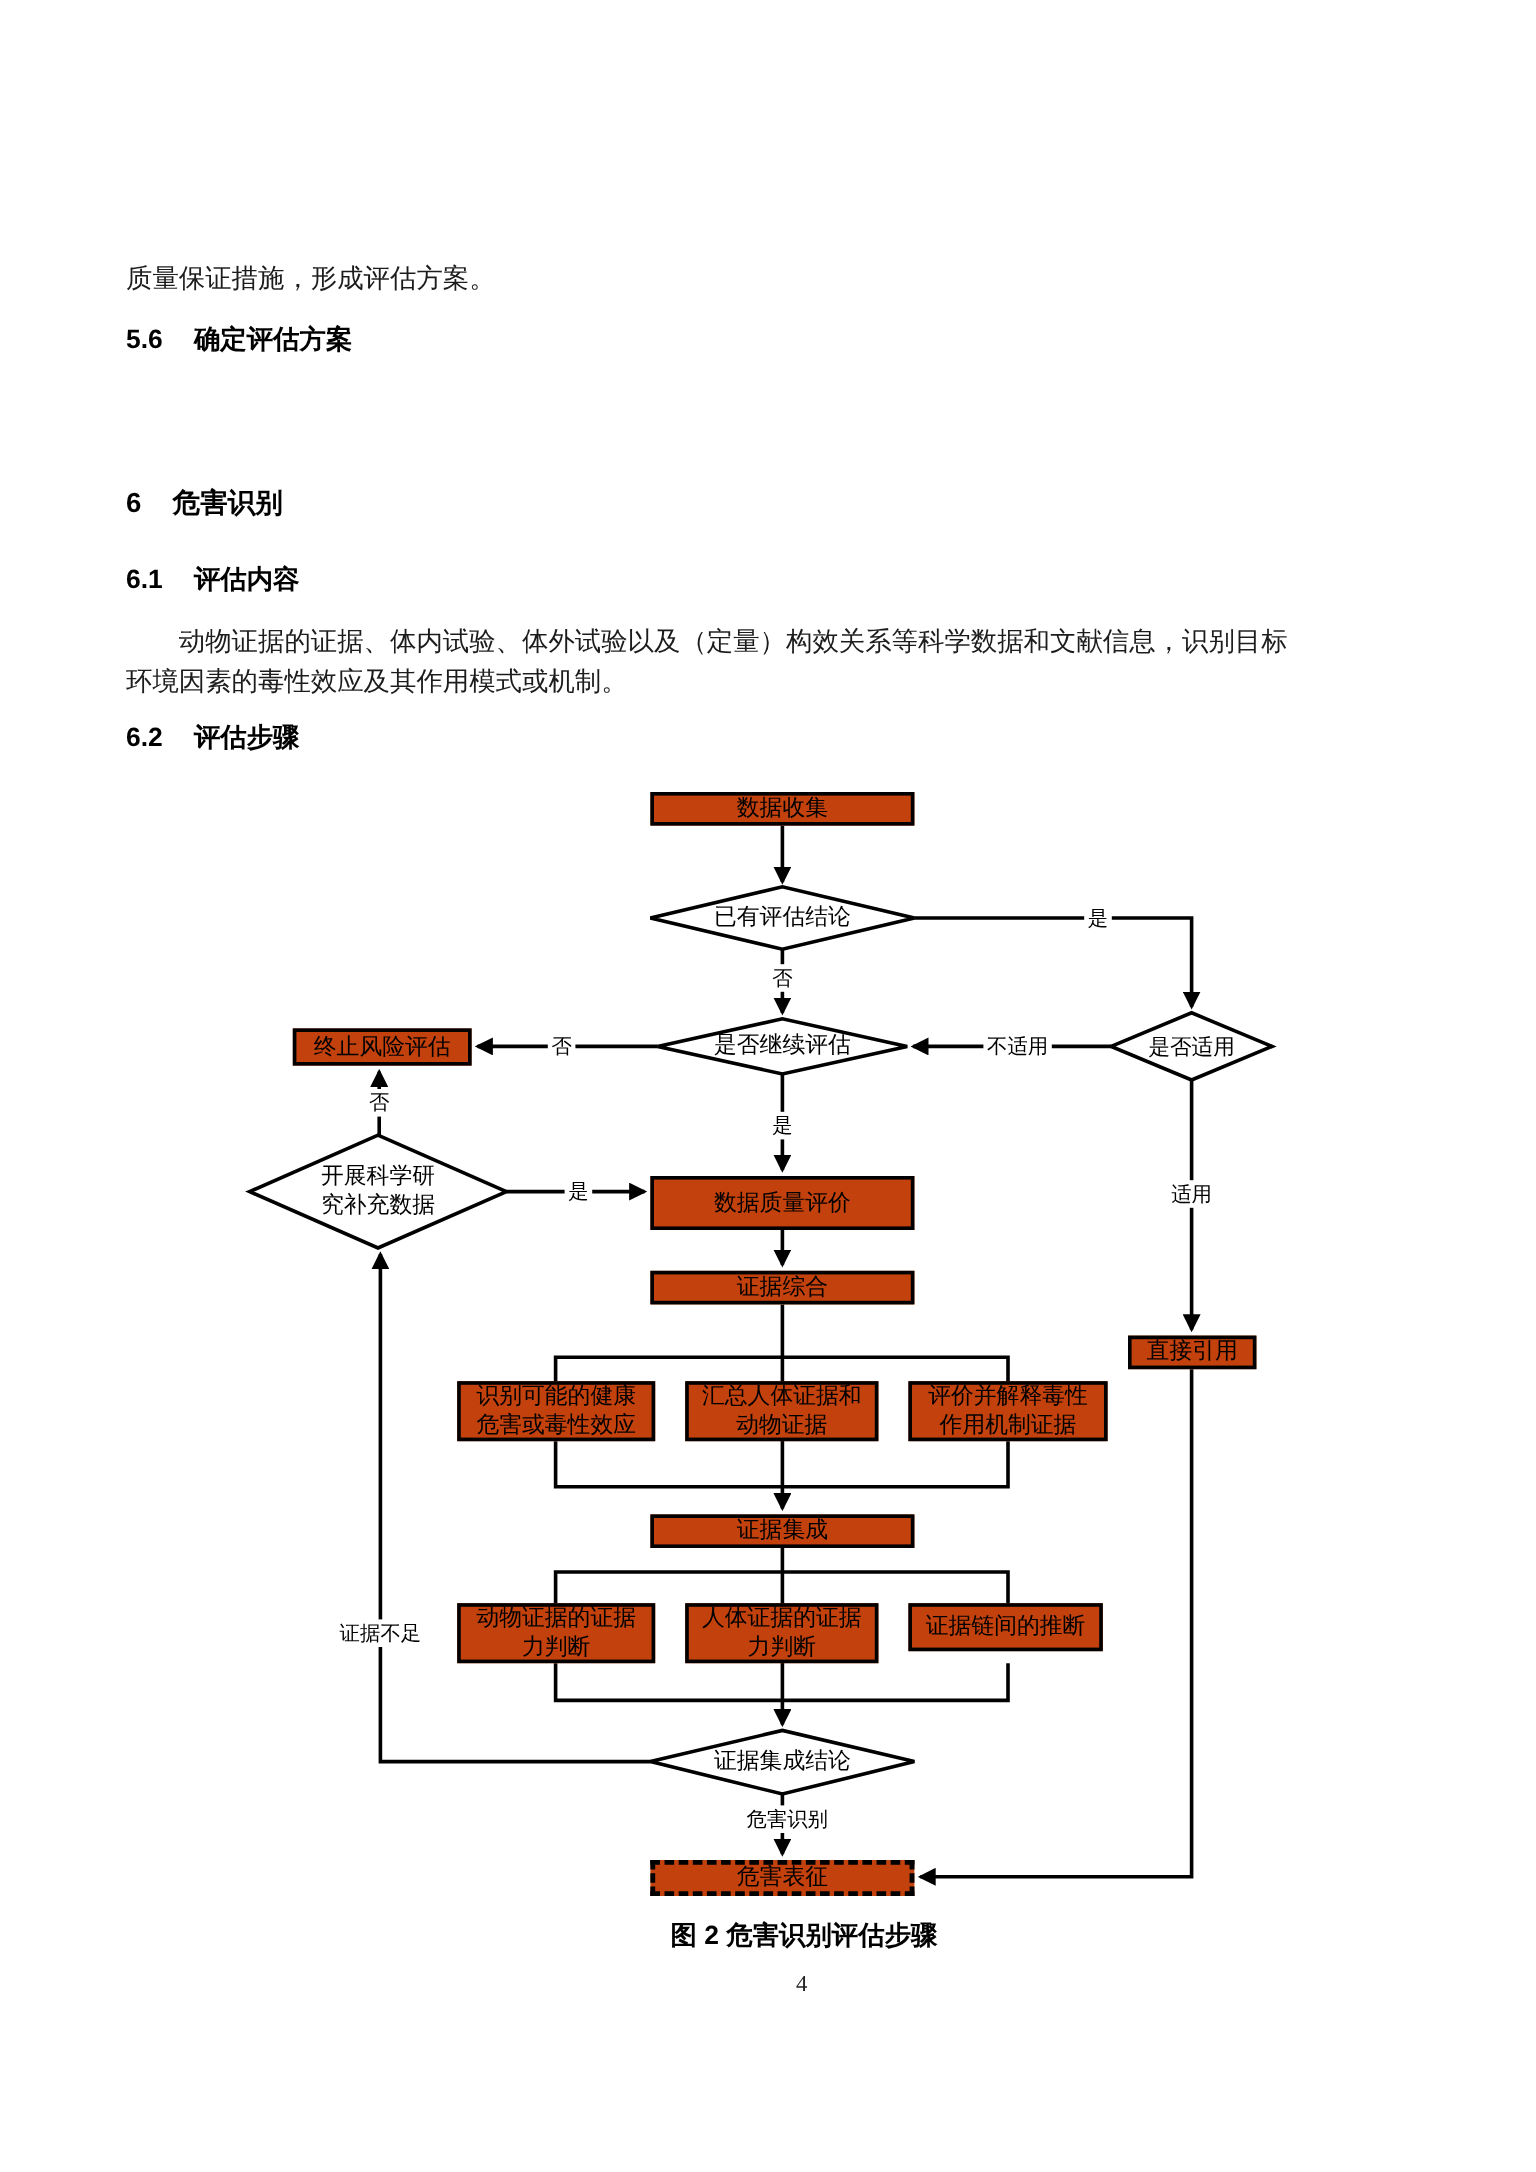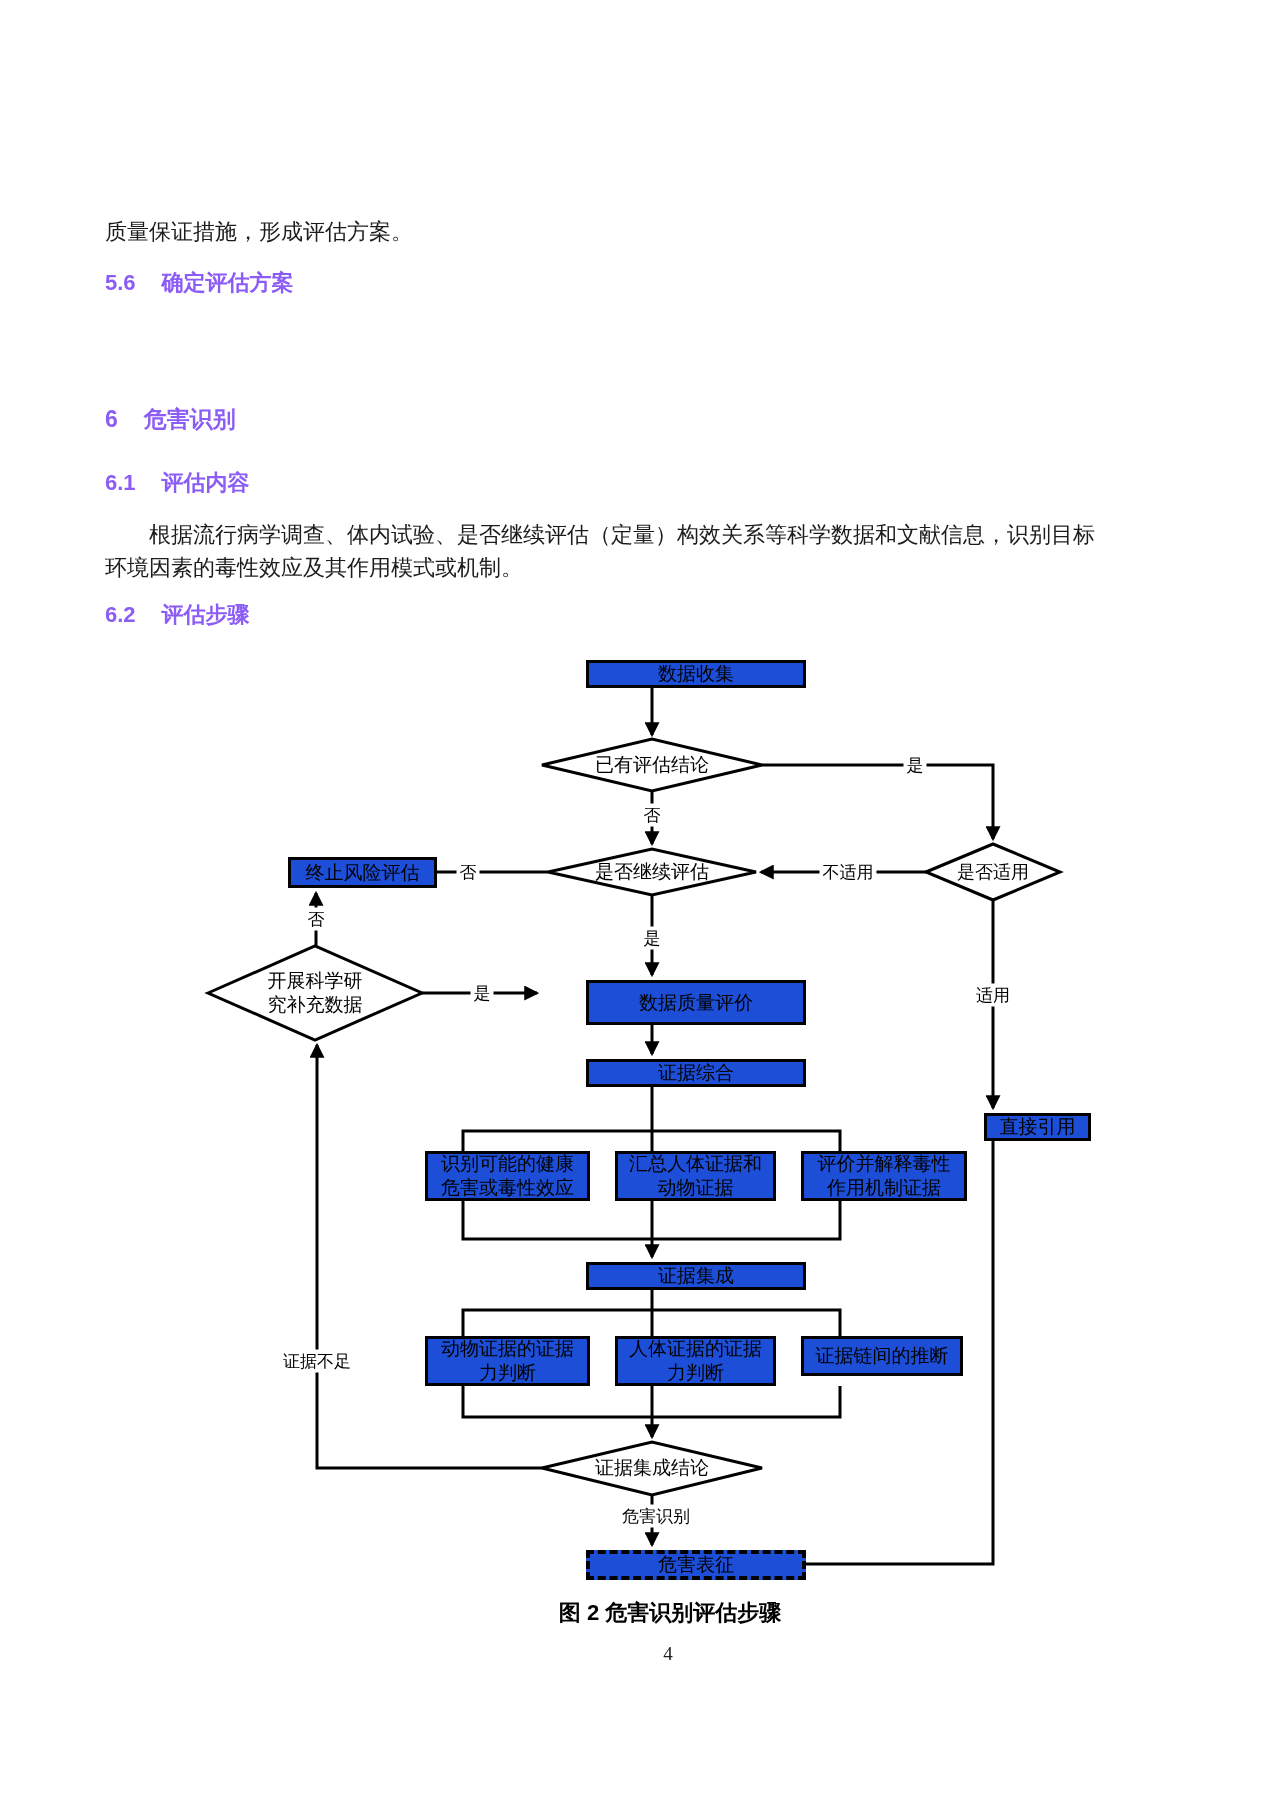--- a/index.html
+++ b/index.html
@@ -2,29 +2,29 @@
 <html><head>
 <meta charset="utf-8">
 <style>
   html,body{margin:0;padding:0;background:#e8e8e8;}
   #page{position:relative;width:1280px;height:1810px;background:#ffffff;margin:0 auto;
         font-family:"Liberation Serif", serif;color:#1c1c1c;overflow:hidden;}
   .blk{position:absolute;left:105px;width:1040px;}
   .para{font-size:22px;line-height:33px;white-space:pre-line;}
   .indent{text-indent:2em;}
   .hd{position:absolute;left:105px;font-family:"Liberation Sans", sans-serif;
-      font-weight:bold;font-size:22px;color:#8b5cf6;}
+      font-weight:bold;font-size:22px;color:#000000;}
   .hd .num{margin-right:26px;}
   
   #figure{position:absolute;left:0;top:640px;width:1280px;height:1070px;}
   #wires{position:absolute;left:0;top:0;}
-  .node{position:absolute;box-sizing:border-box;background:#1d4ed8;border:3px solid #000;
+  .node{position:absolute;box-sizing:border-box;background:#c2410c;border:3px solid #000;
         display:flex;align-items:center;justify-content:center;text-align:center;
         font-family:"Liberation Sans", sans-serif;font-size:19px;color:#000;
-        white-space:pre-line;line-height:24px;margin-left:44px;}
+        white-space:pre-line;line-height:24px;}
   .dashed{border:4px dashed #000;}
   .dtext{position:absolute;transform:translate(-50%,-50%);text-align:center;
          font-family:"Liberation Sans", sans-serif;font-size:19px;color:#000;
          white-space:pre-line;line-height:24px;}
   .elabel{position:absolute;transform:translate(-50%,-50%);background:#fff;
           padding:0 3px;font-family:"Liberation Sans", sans-serif;font-size:17px;color:#000;}
   .caption{position:absolute;left:0;width:1280px;text-align:center;
            font-family:"Liberation Sans", sans-serif;font-weight:bold;font-size:22px;color:#000;}
   .pagenum{position:absolute;left:0;width:1280px;text-align:center;
            font-size:19px;color:#222;font-family:"Liberation Serif", serif;}
@@ -42,21 +42,21 @@
 
 
   <div class="hd" style="top:404px;font-size:23px">
     <span class="num">6</span><span>危害识别</span>
   </div>
 
   <div class="hd" style="top:468px">
     <span class="num">6.1</span><span>评估内容</span>
   </div>
 
-  <div class="blk para indent" style="top:518px">根据流行病学调查、体内试验、是否继续评估（定量）构效关系等科学数据和文献信息，识别目标
+  <div class="blk para indent" style="top:518px">动物证据的证据、体内试验、体外试验以及（定量）构效关系等科学数据和文献信息，识别目标
 环境因素的毒性效应及其作用模式或机制。</div>
 
   <div class="hd" style="top:600px">
     <span class="num">6.2</span><span>评估步骤</span>
   </div>
 
   <div id="figure">
 
     <svg id="wires" width="1280" height="1070" viewBox="0 0 1280 1070">
       <defs>

